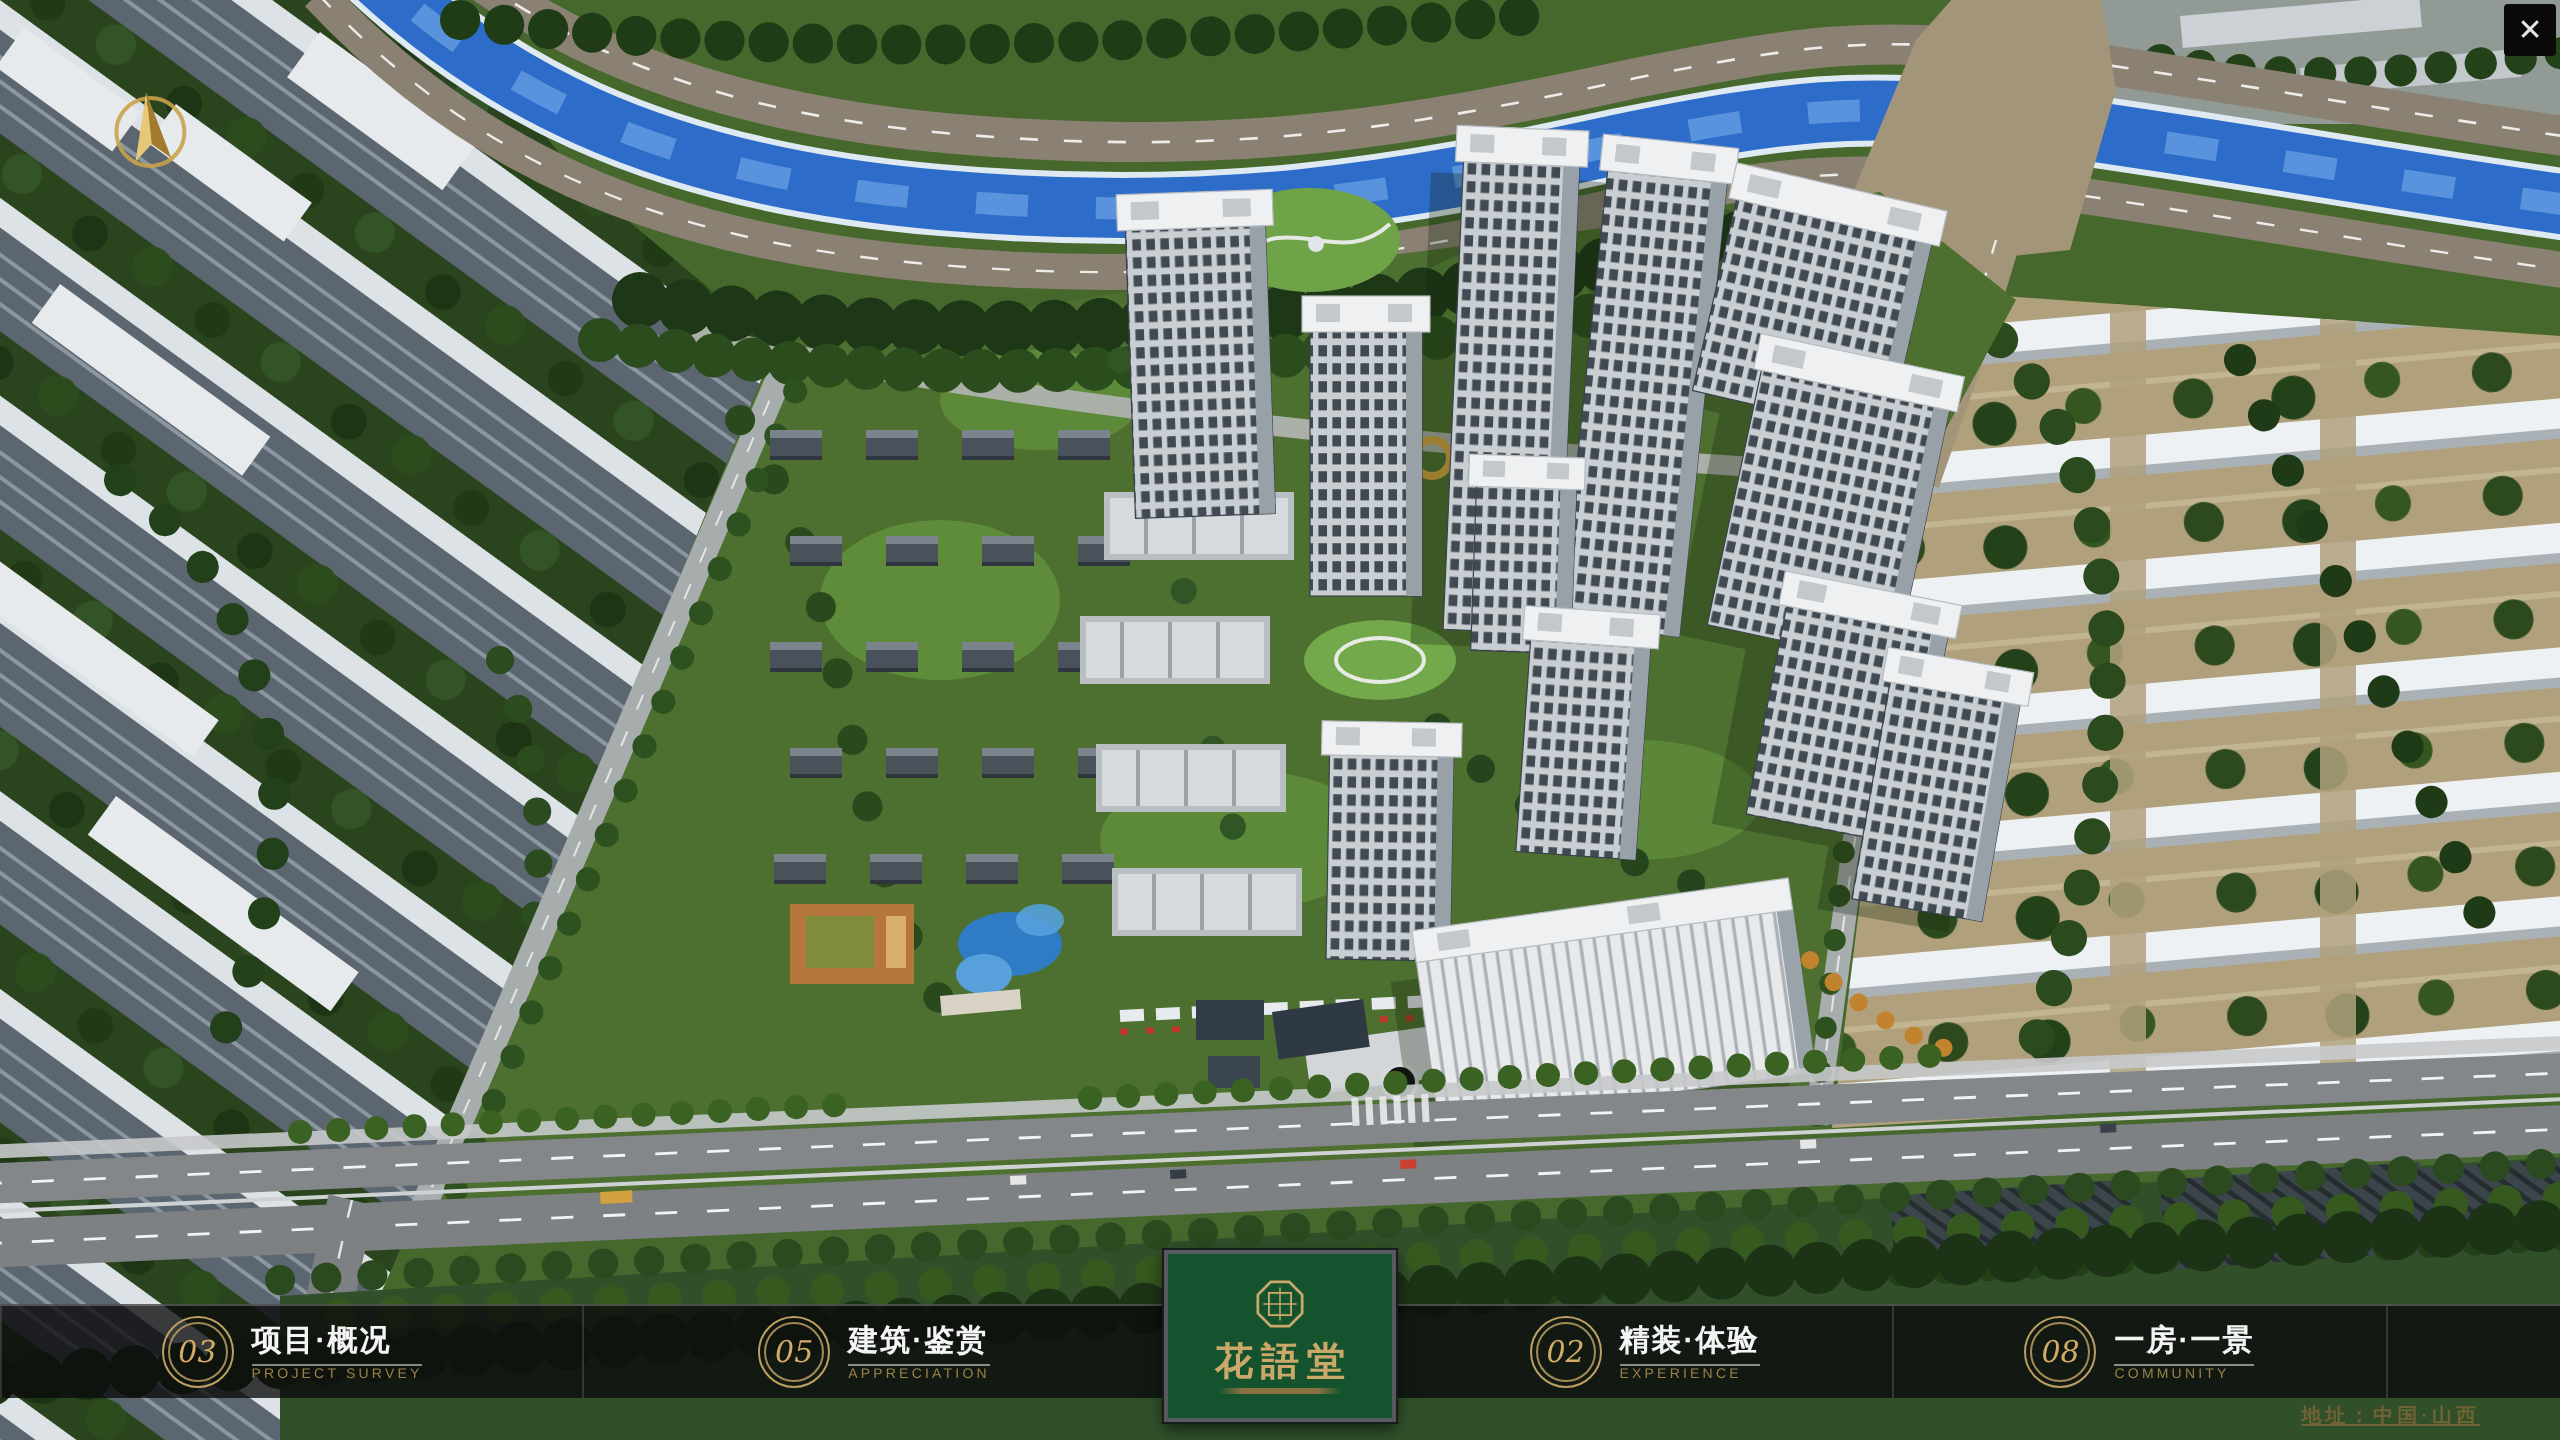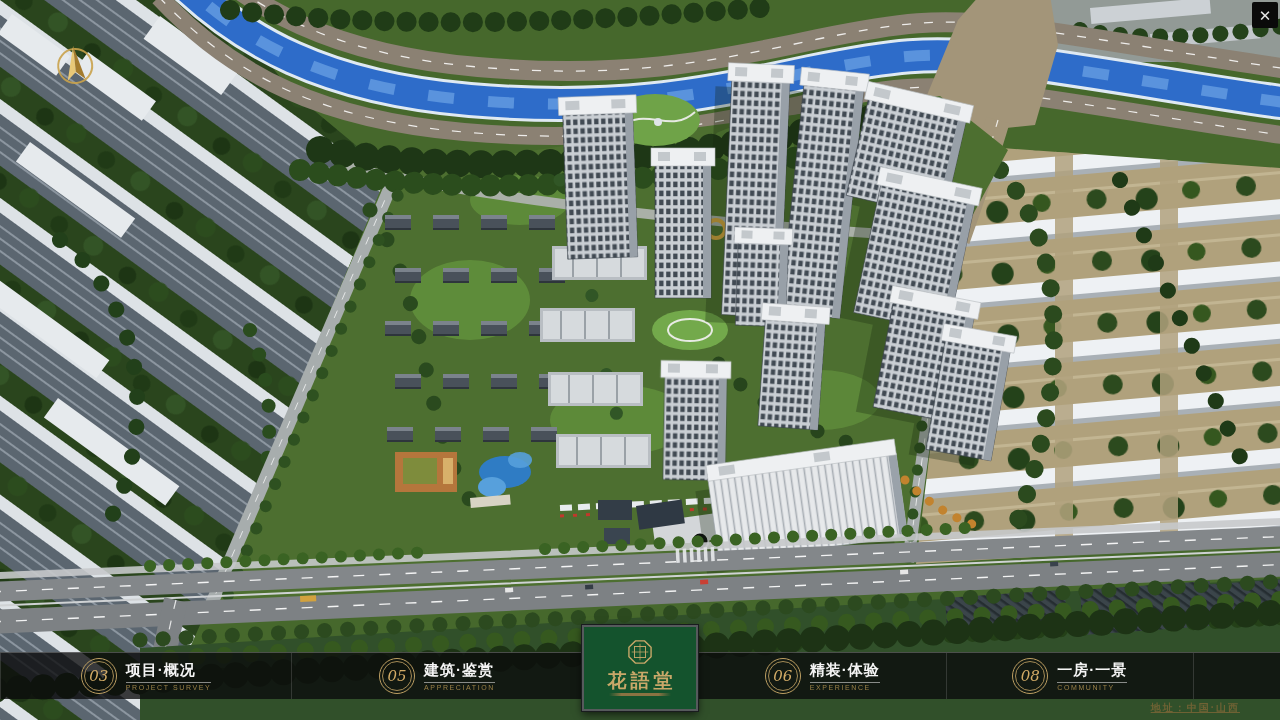--- a/index.html
+++ b/index.html
@@ -406,21 +406,21 @@
         <path d="M13,4 V22 M4,13 H22" stroke="#c9a869" stroke-width="0.8"></path>
       </svg>
     </span>
     <span class="logo-title">花語堂</span>
     <span class="logo-orn"></span>
   </div>
 
   <div class="nav-group">
       <div class="nav-item">
     <span class="num-circle">
-      <span class="num">06</span>
+      <span class="num">02</span>
     </span>
     <span class="txt">
       <span class="ttl">精装·体验</span>
       <span class="dvd"></span>
       <span class="sub">EXPERIENCE</span>
     </span>
   </div>
       <div class="nav-item">
     <span class="num-circle">
       <span class="num">08</span>

